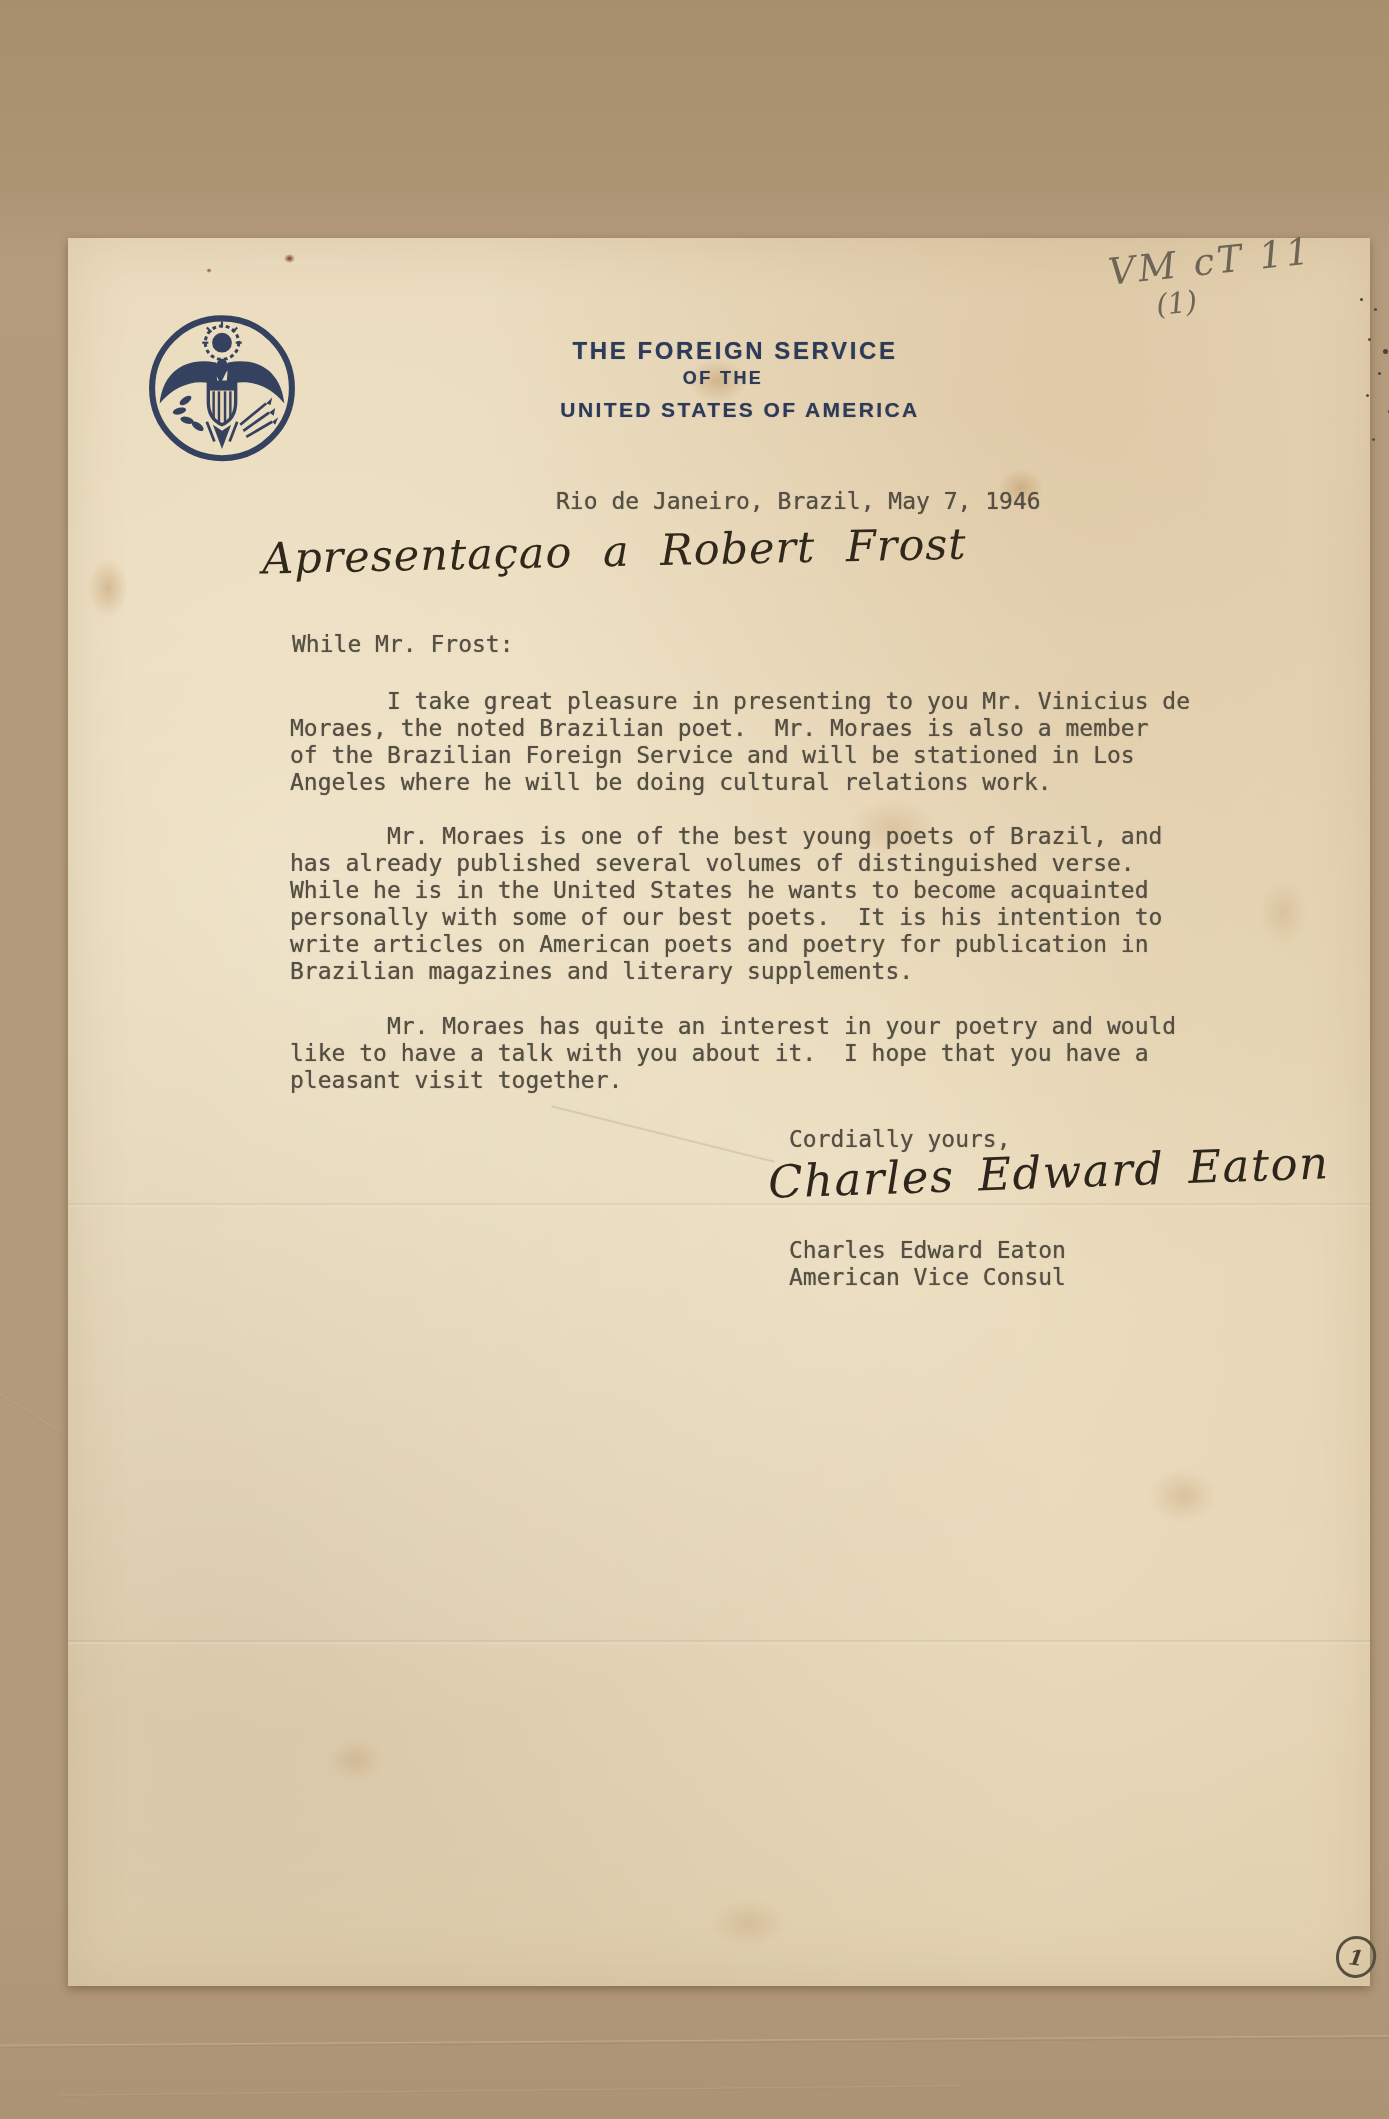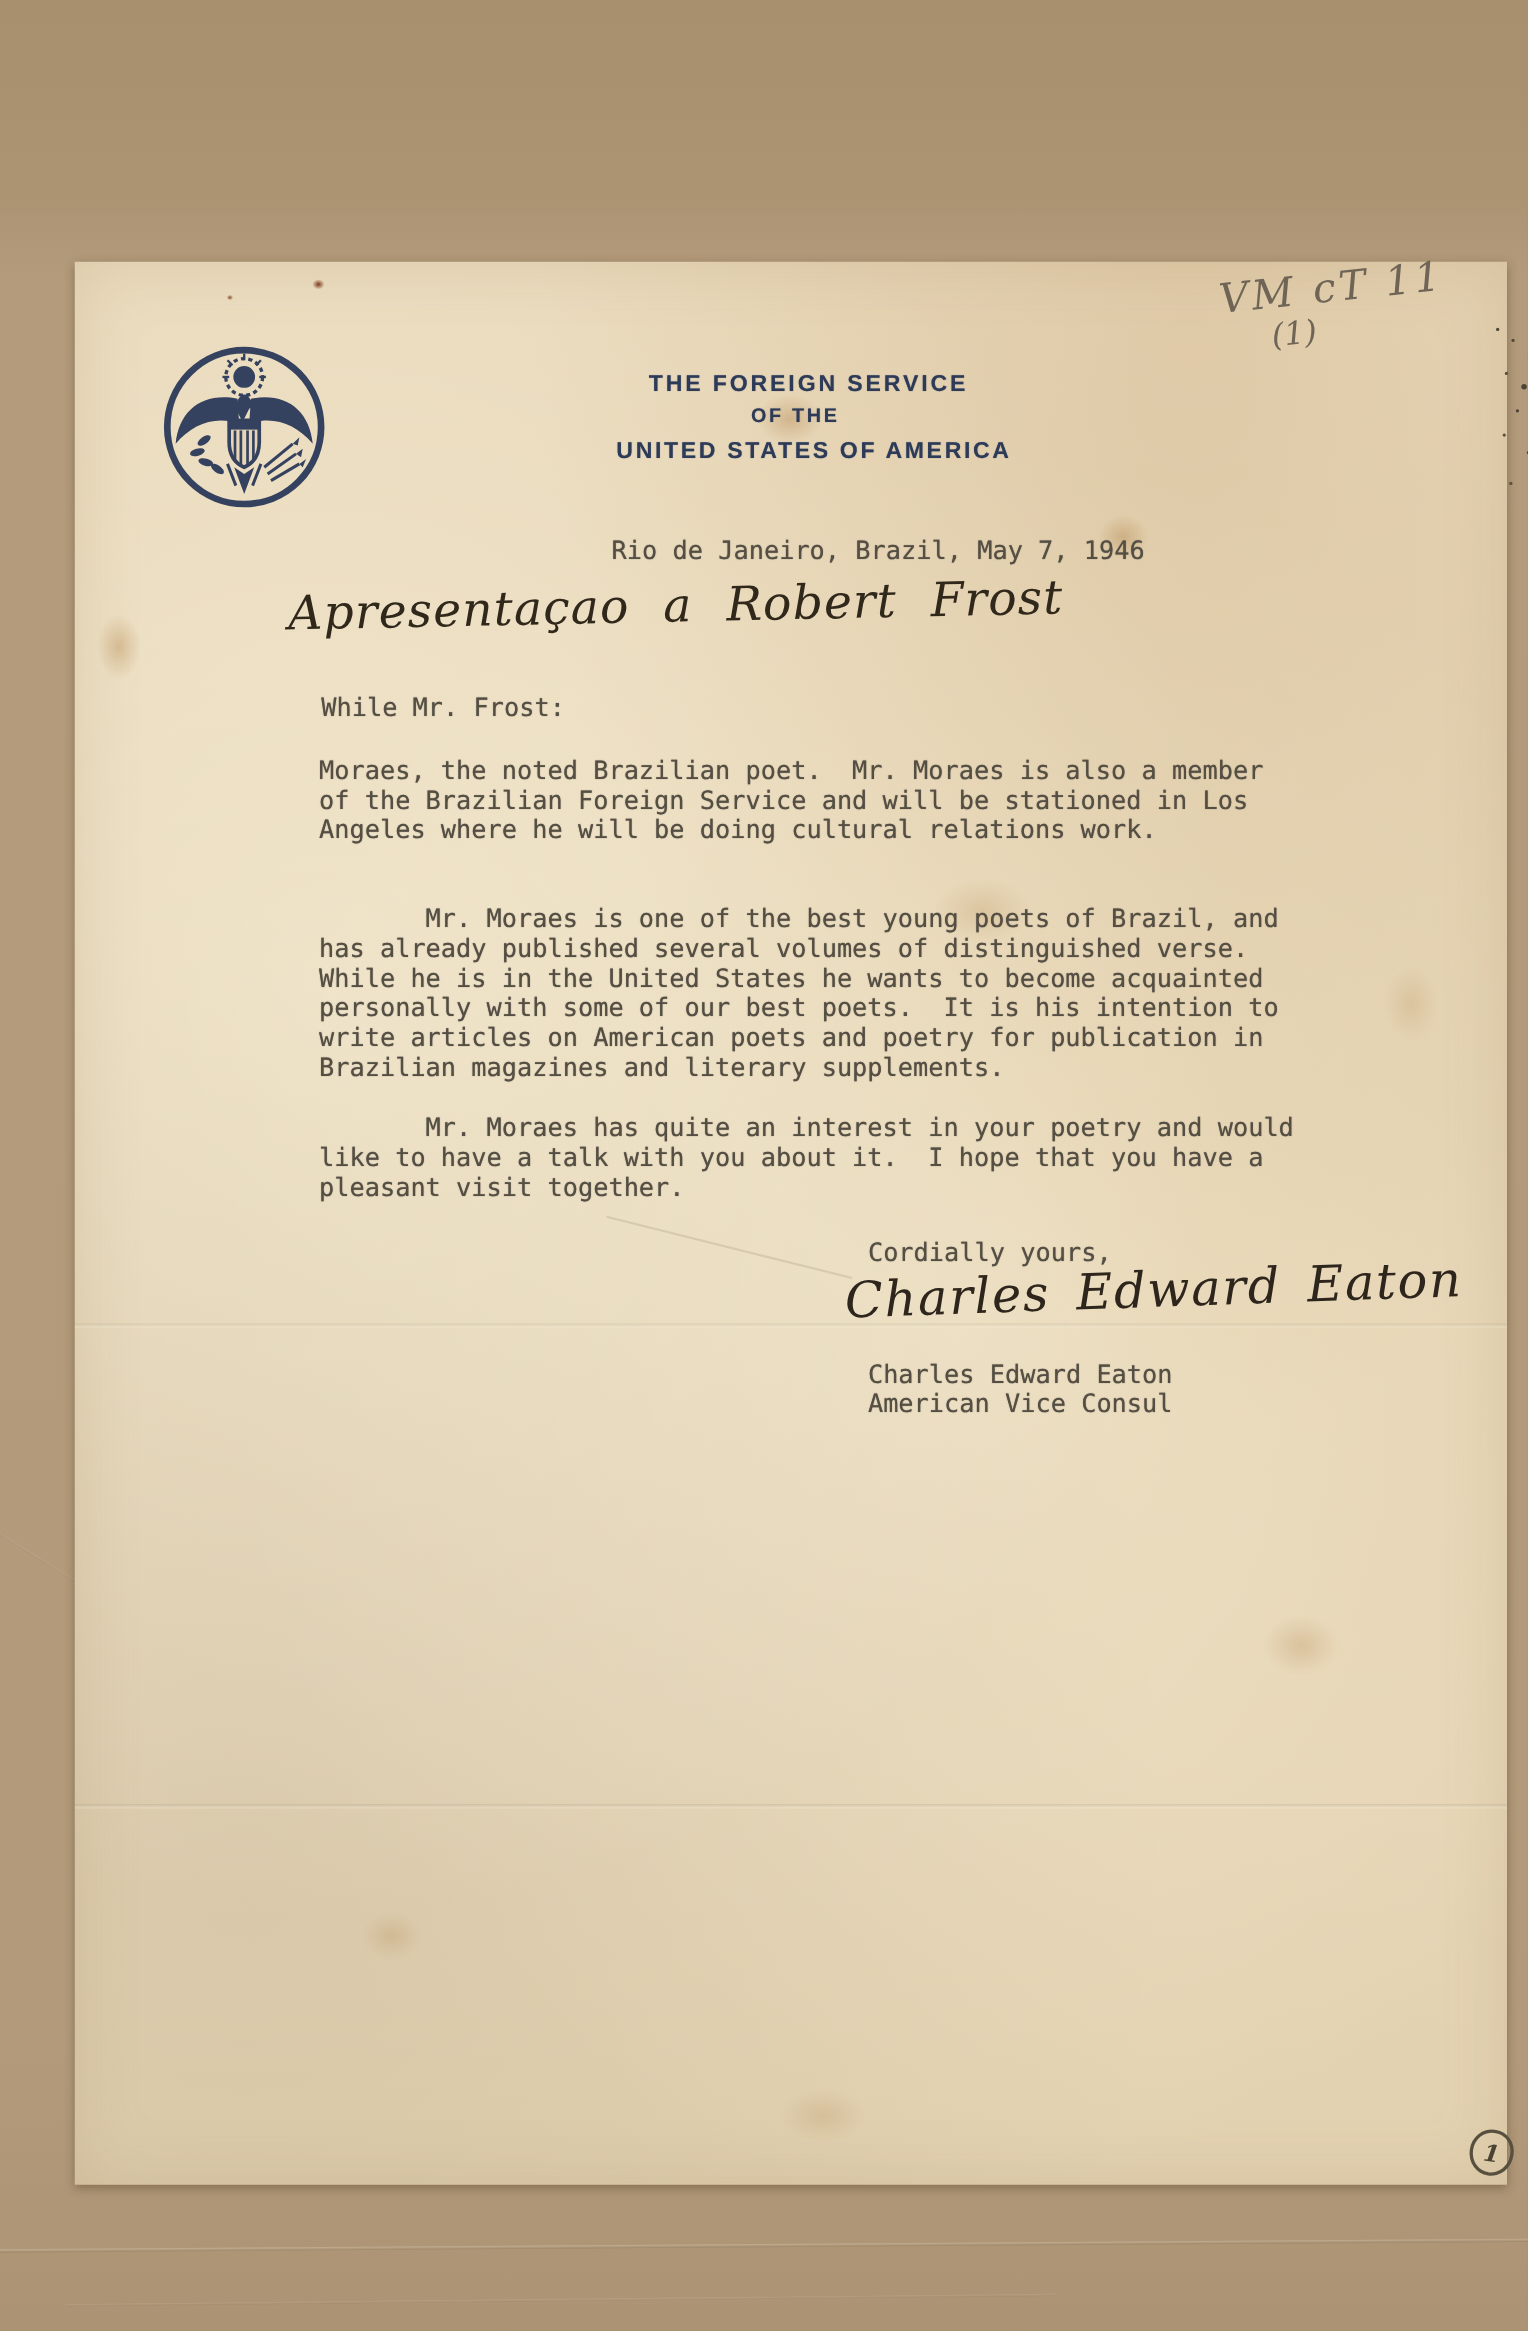--- a/index.html
+++ b/index.html
@@ -48,21 +48,21 @@
   .fx8{left:1190px;top:640px;width:50px;height:70px;opacity:.5;}
   .speckles{position:absolute;left:1292px;top:60px;width:3px;height:3px;border-radius:50%;background:#4c4436;
     box-shadow:14px 10px 0 0 #554b3b, 30px 26px 0 1px #4c4436, 8px 40px 0 0 #5a503e,
       24px 52px 0 1px #4c4436, 40px 44px 0 0 #5a503e, 18px 74px 0 0 #4c4436,
       36px 84px 0 1px #554b3b, 6px 96px 0 0 #5a503e, 28px 112px 0 0 #4c4436,
       44px 128px 0 1px #554b3b, 12px 140px 0 0 #5a503e, 34px 156px 0 0 #4c4436;}
 
   
   .lh{position:absolute;color:#2d3b58;font-weight:bold;white-space:nowrap;
     transform:translateX(-50%);text-shadow:0 0 1px rgba(45,59,88,.55);}
-  .lh1{left:667px;top:99px;font-size:21px;letter-spacing:2.6px;}
+  .lh1{left:667px;top:99px;font-size:24px;letter-spacing:2.6px;}
   .lh2{left:655px;top:130px;font-size:18px;letter-spacing:2.4px;}
   .lh3{left:672px;top:160px;font-size:21px;letter-spacing:2.4px;text-align:center;}
   .seal{position:absolute;left:78px;top:68px;width:152px;height:160px;opacity:.95;}
 
   
   .type{position:absolute;font-family:"DejaVu Sans Mono","Liberation Mono",monospace;
     font-size:23px;color:#544e43;white-space:pre;line-height:27px;
     text-shadow:0 0 1px rgba(84,78,67,.75);}
   .dateline{left:488px;top:250px;}
   .salutation{left:224px;top:393px;}
@@ -170,21 +170,21 @@
 
     <div class="hand pencil-code">VM cT 11</div>
     <div class="hand pencil-num">(1)</div>
 
     <div class="type dateline">Rio de Janeiro, Brazil, May 7, 1946</div>
 
     <div class="hand subject">Apresentaçao a Robert Frost</div>
 
     <div class="type salutation">While Mr. Frost:</div>
 
-    <div class="type para p1"><div>Moraes, the noted Brazilian poet.  Mr. Moraes is also a member</div><div>of the Brazilian Foreign Service and will be stationed in Los</div><div>Angeles where he will be doing cultural relations work.</div></div>
+    <div class="type para p1"><div>       I take great pleasure in presenting to you Mr. Vinicius de</div><div>Moraes, the noted Brazilian poet.  Mr. Moraes is also a member</div><div>of the Brazilian Foreign Service and will be stationed in Los</div><div>Angeles where he will be doing cultural relations work.</div></div>
     <div class="type para p2"><div>       Mr. Moraes is one of the best young poets of Brazil, and</div><div>has already published several volumes of distinguished verse.</div><div>While he is in the United States he wants to become acquainted</div><div>personally with some of our best poets.  It is his intention to</div><div>write articles on American poets and poetry for publication in</div><div>Brazilian magazines and literary supplements.</div></div>
     <div class="type para p3"><div>       Mr. Moraes has quite an interest in your poetry and would</div><div>like to have a talk with you about it.  I hope that you have a</div><div>pleasant visit together.</div></div>
 
     <div class="type closing">Cordially yours,</div>
     <div class="hand signature">Charles Edward Eaton</div>
     <div class="type typed-name">Charles Edward Eaton</div>
     <div class="type typed-title">American Vice Consul</div>
 
     <div class="pagenum-circle">
       <span>1</span>

